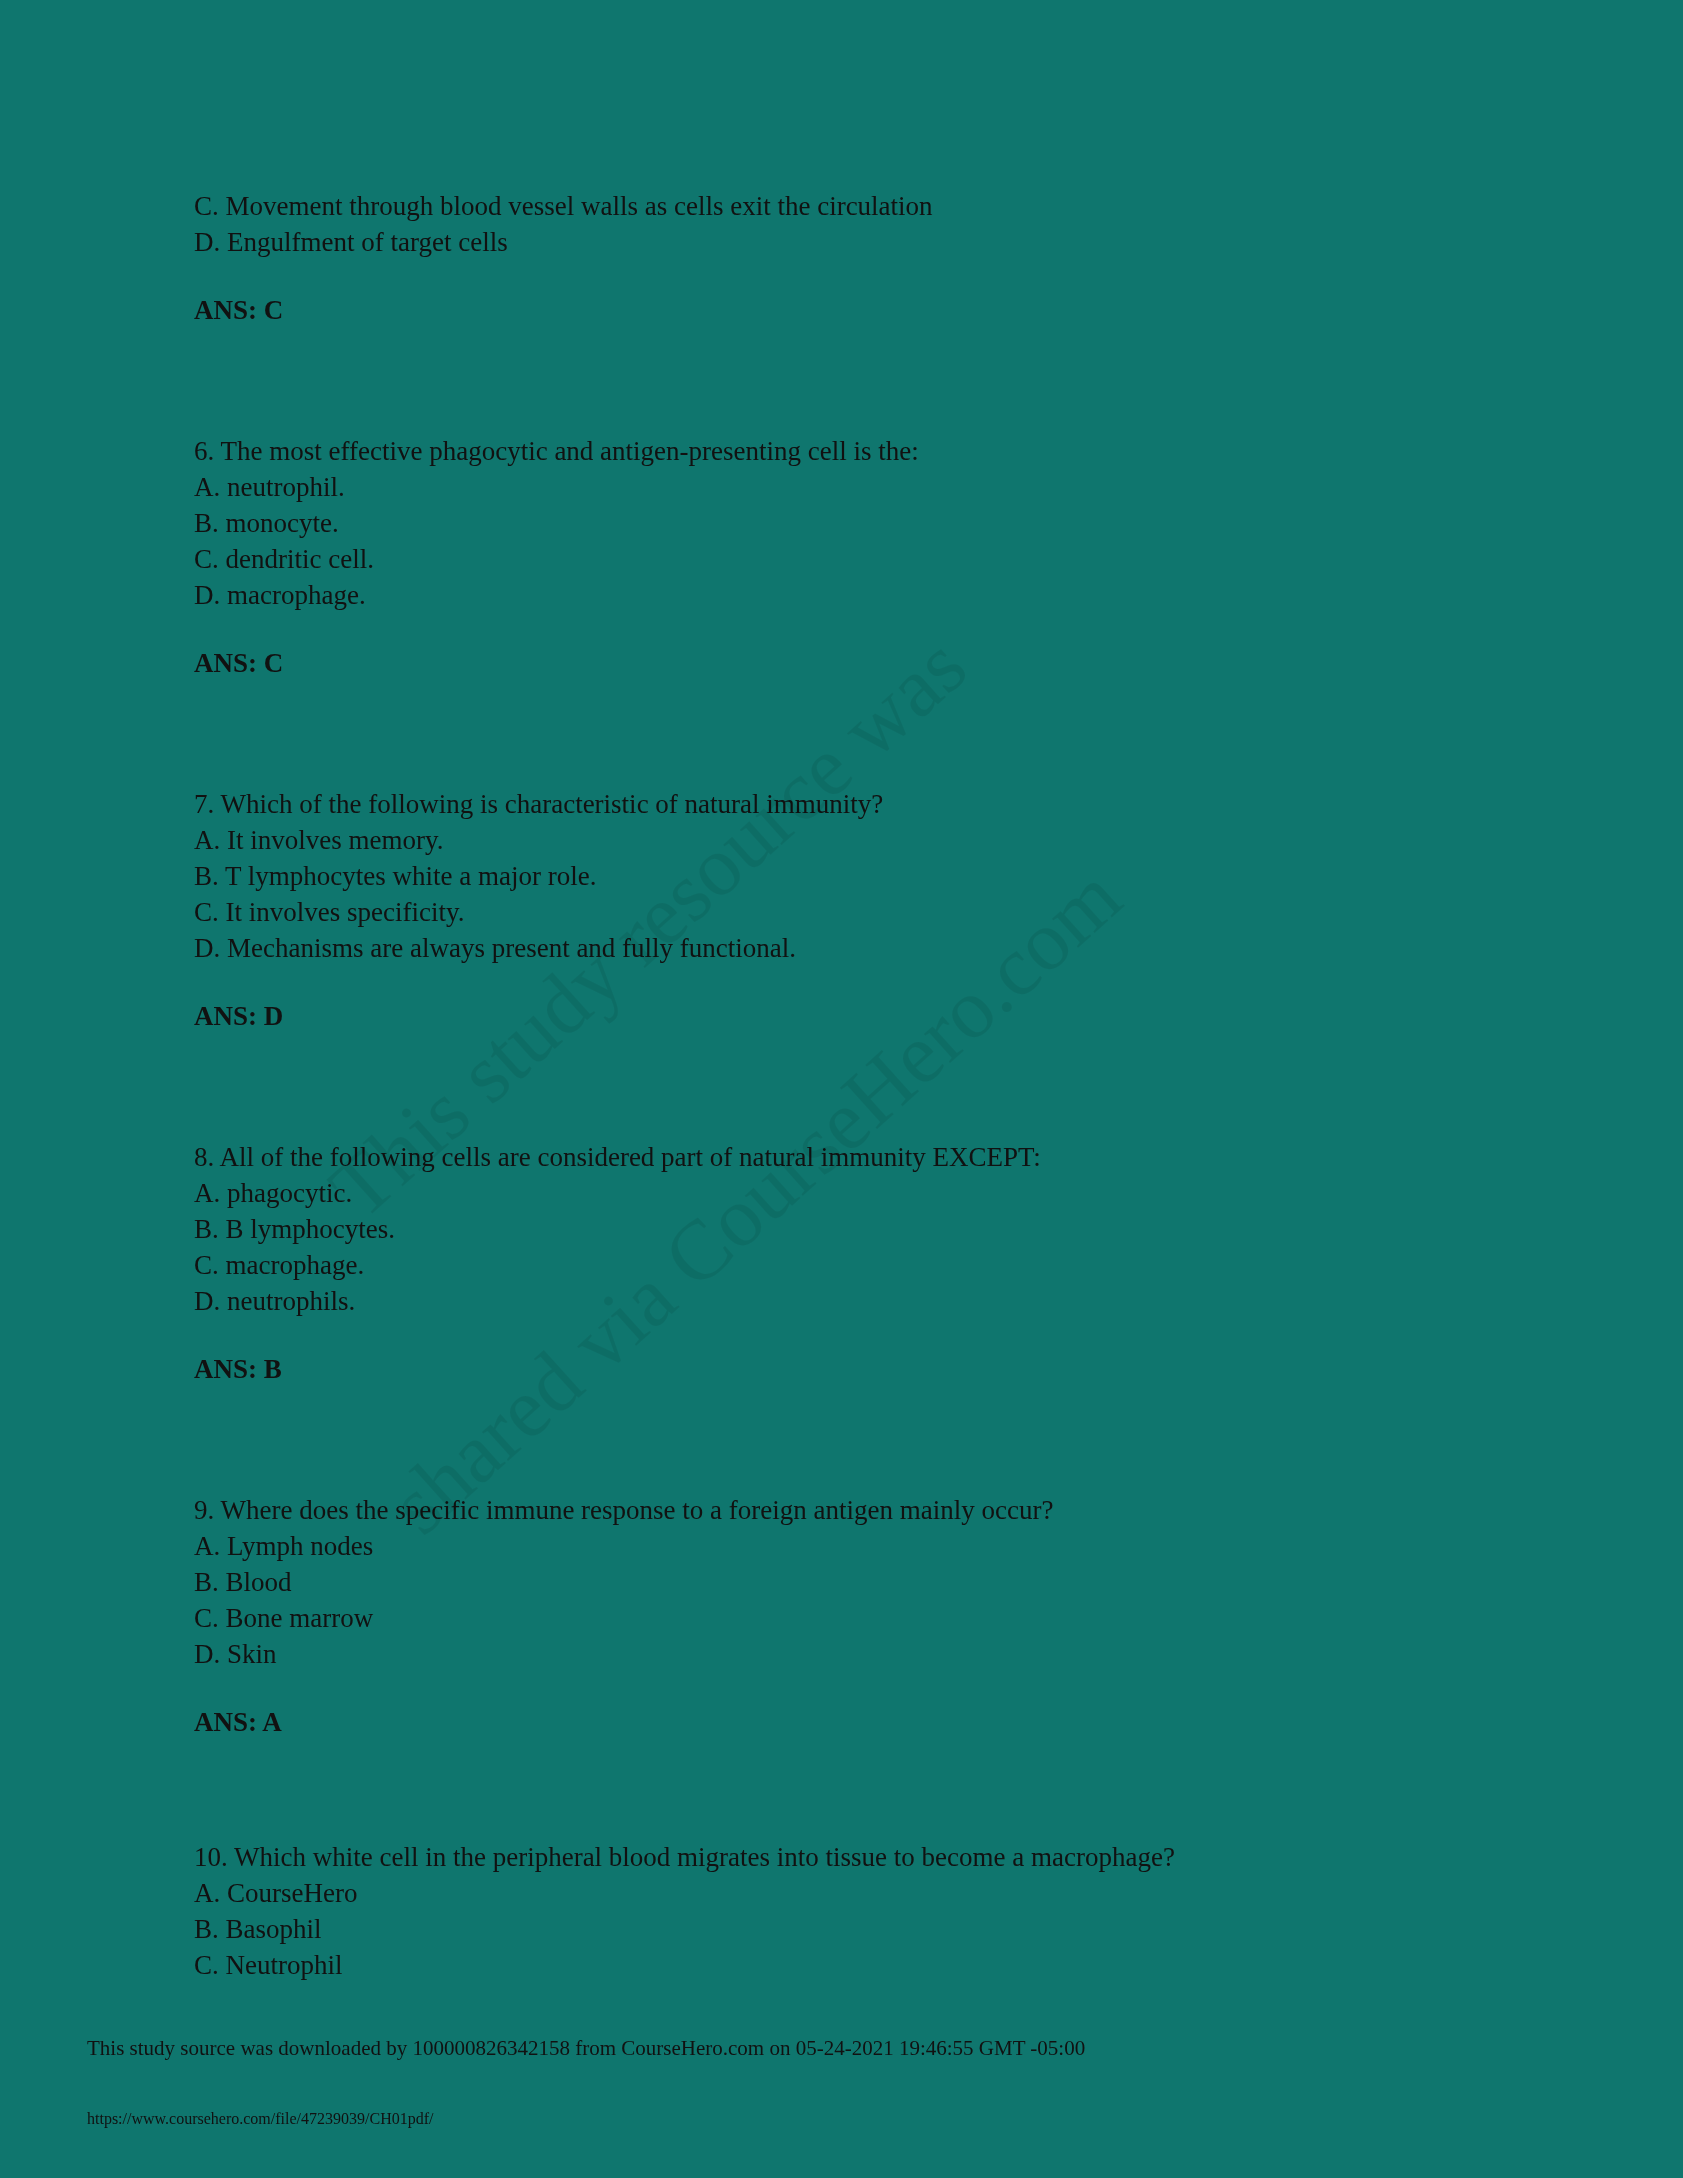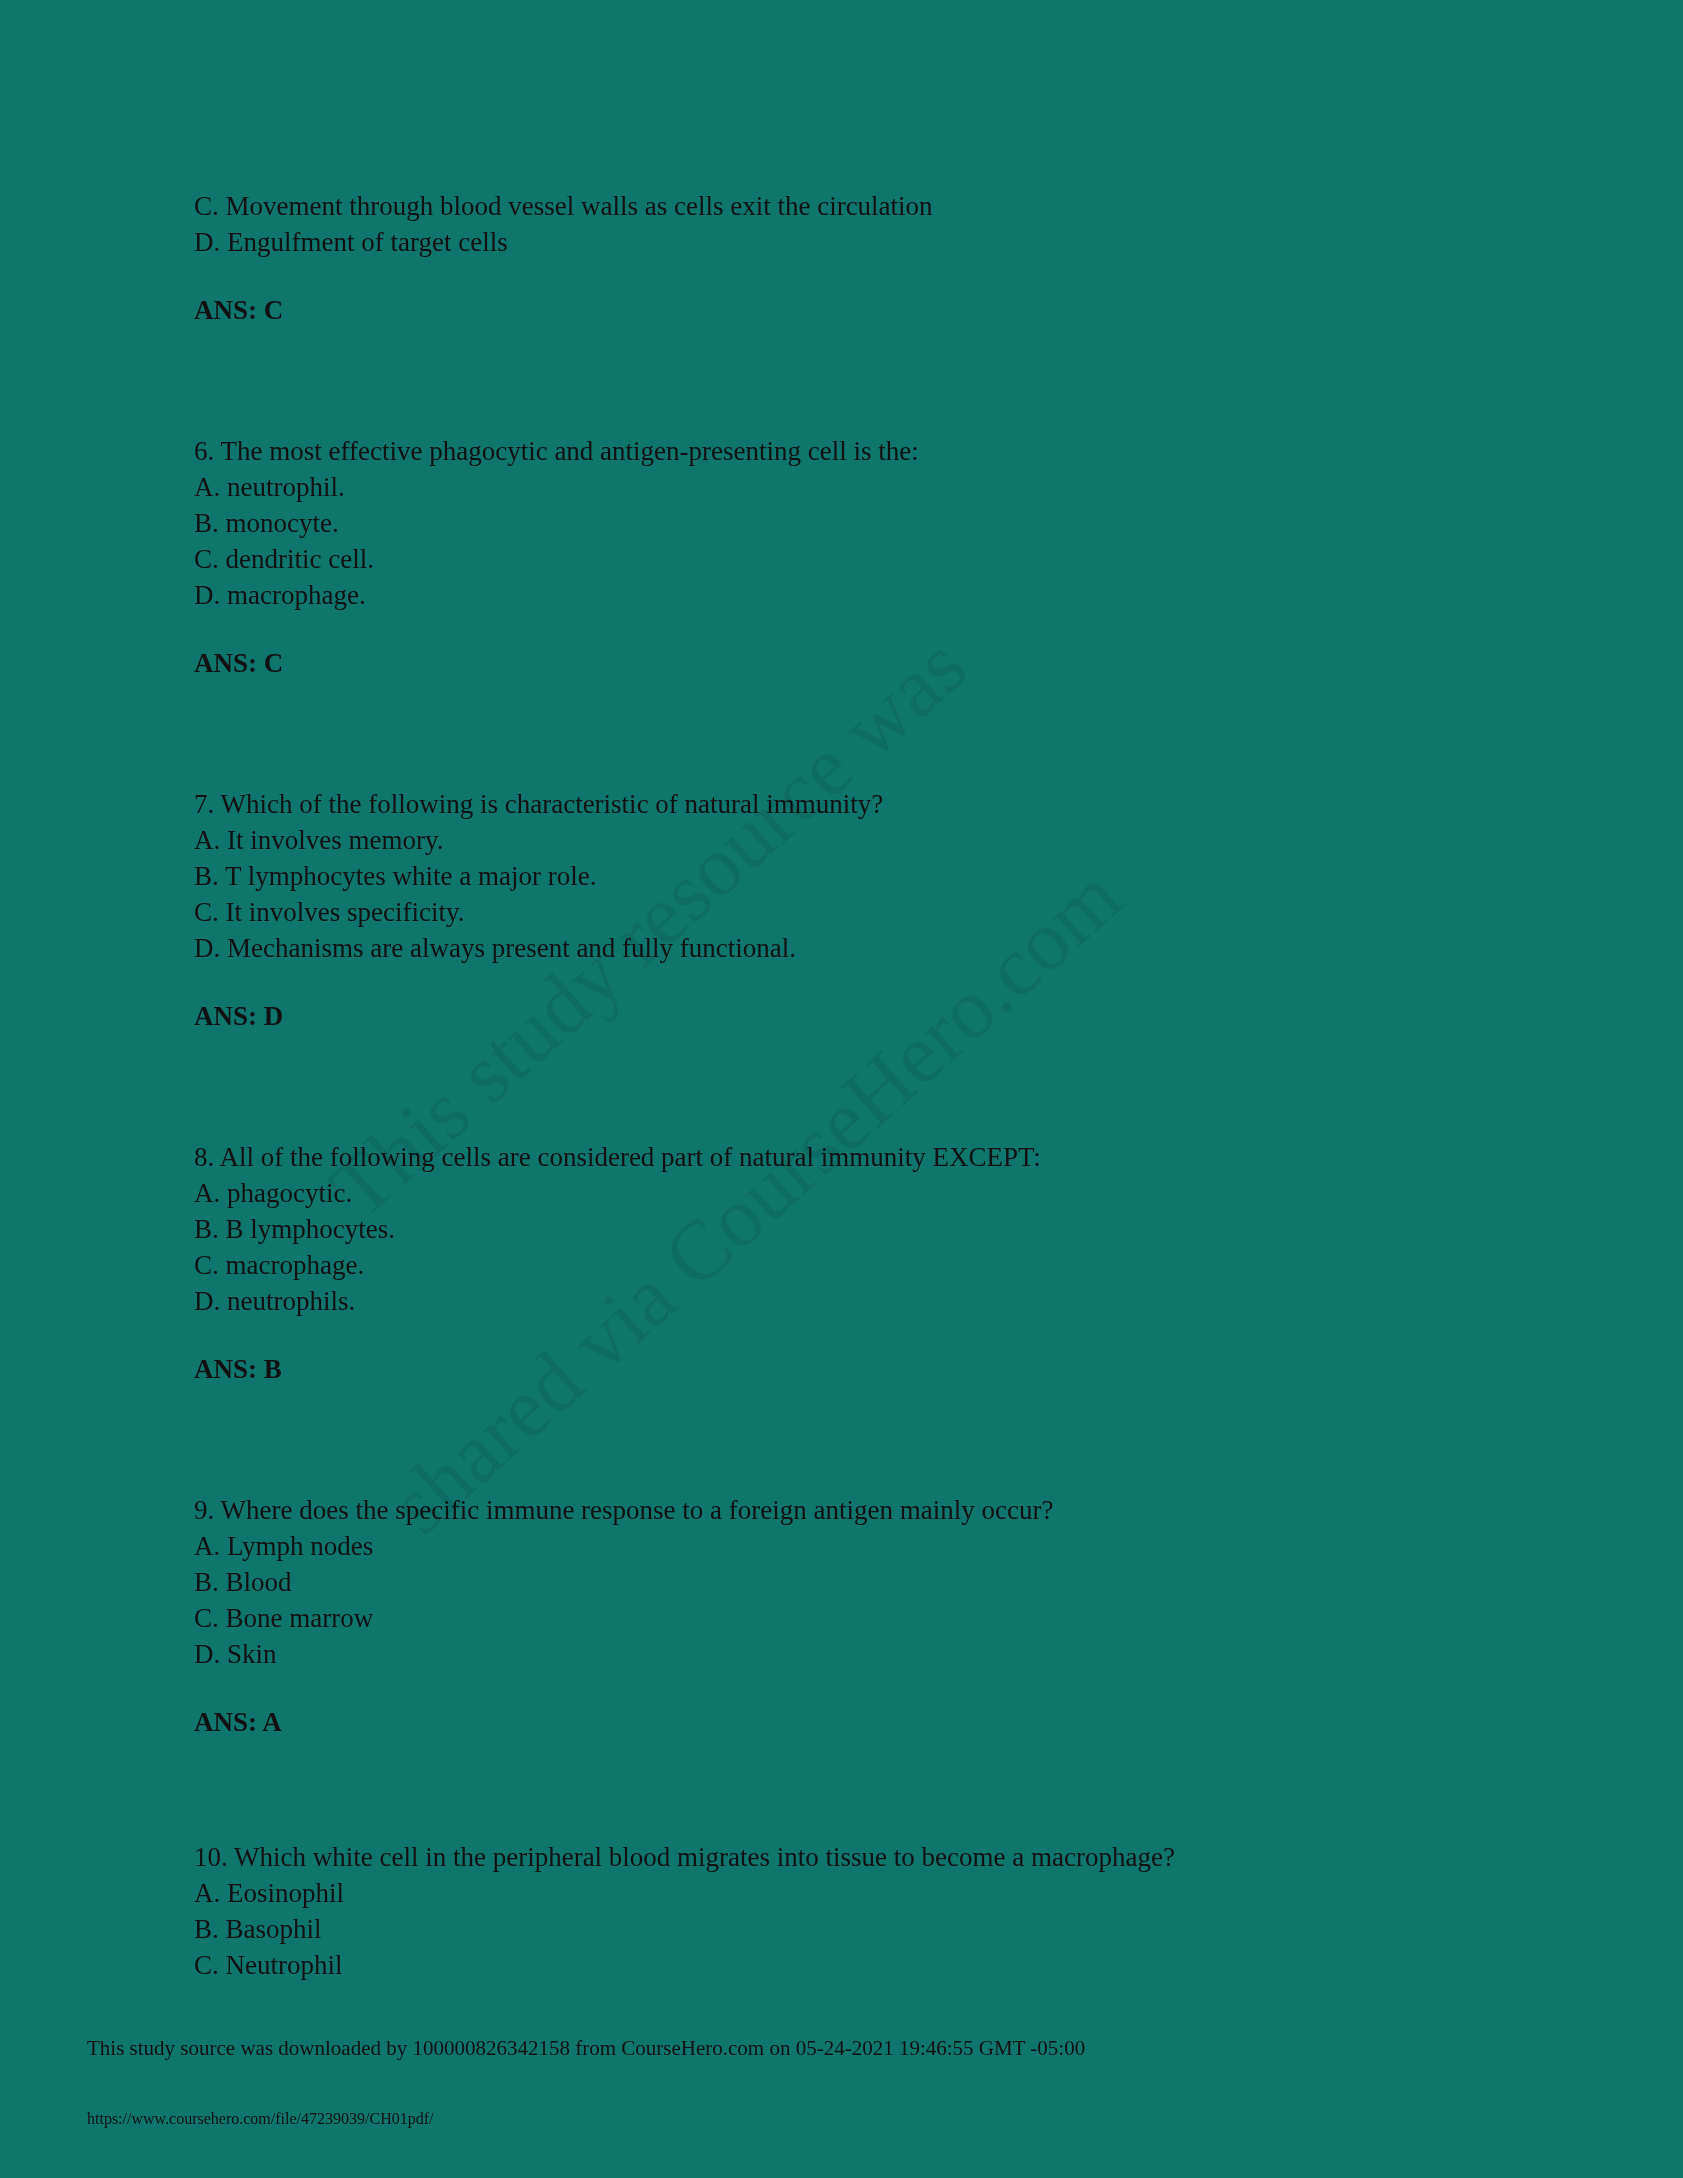--- a/index.html
+++ b/index.html
@@ -155,21 +155,21 @@
       <div class="line">B. Blood</div>
       <div class="line">C. Bone marrow</div>
       <div class="line">D. Skin</div>
       <div class="ans">ANS: A</div>
     </div>
 
     <div class="gap-small"></div>
 
     <div class="qblock">
       <div class="line">10. Which white cell in the peripheral blood migrates into tissue to become a macrophage?</div>
-      <div class="line">A. Eosinophil</div>
+      <div class="line">A. CourseHero</div>
       <div class="line">B. Basophil</div>
       <div class="line">C. Neutrophil</div>
     </div>
 
   </div>
 
   <div class="watermark">
     <div class="wm-text wm1">This study resource was</div>
     <div class="wm-text wm2">shared via CourseHero.com</div>
   </div>

